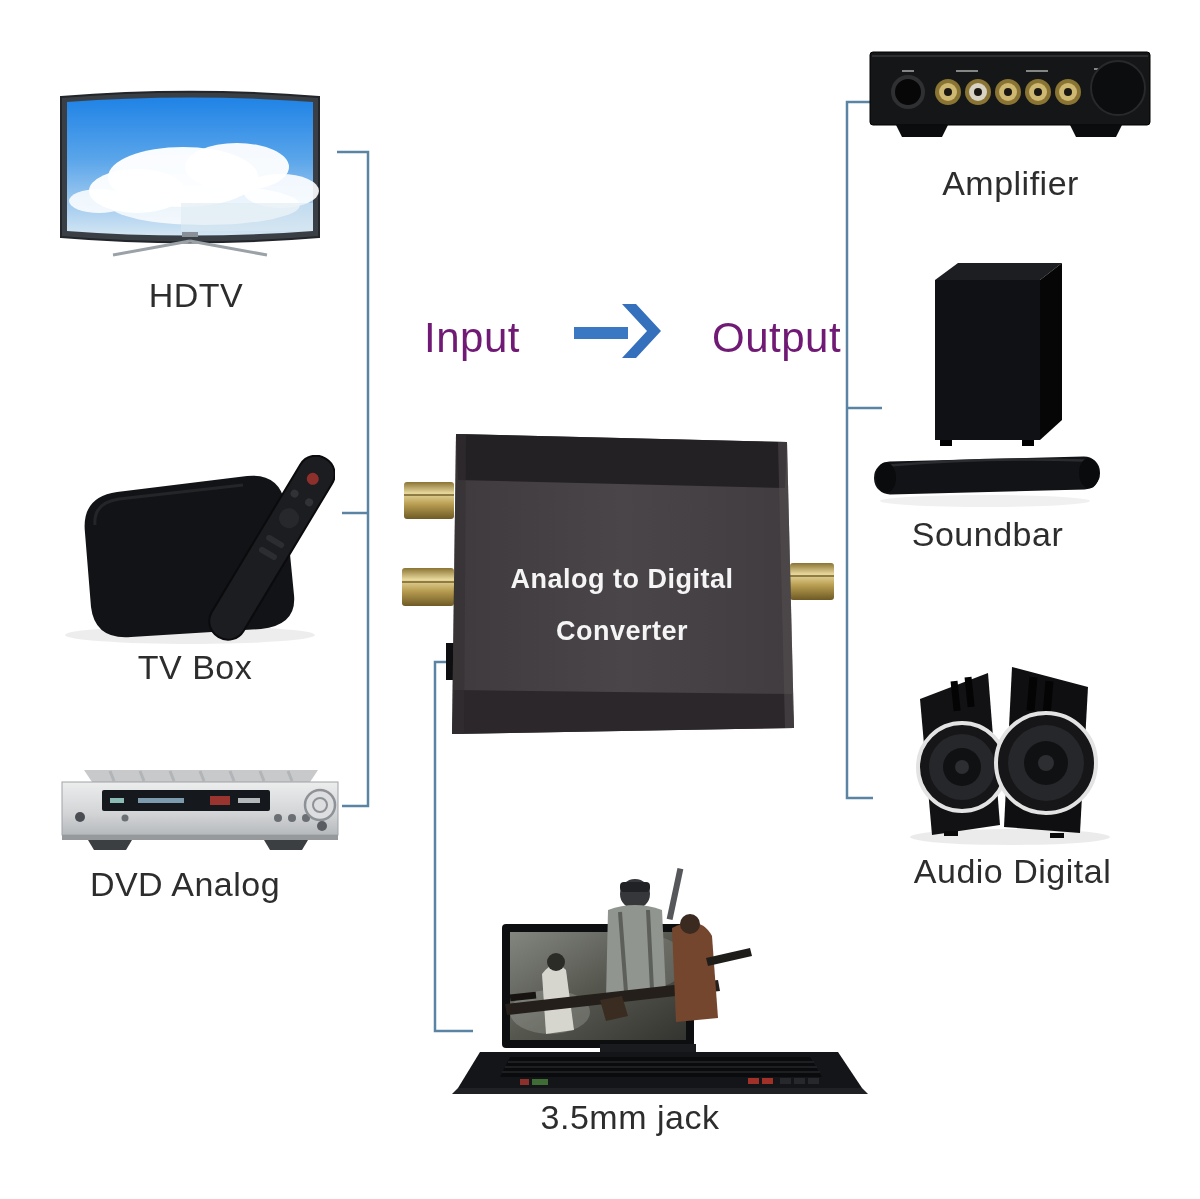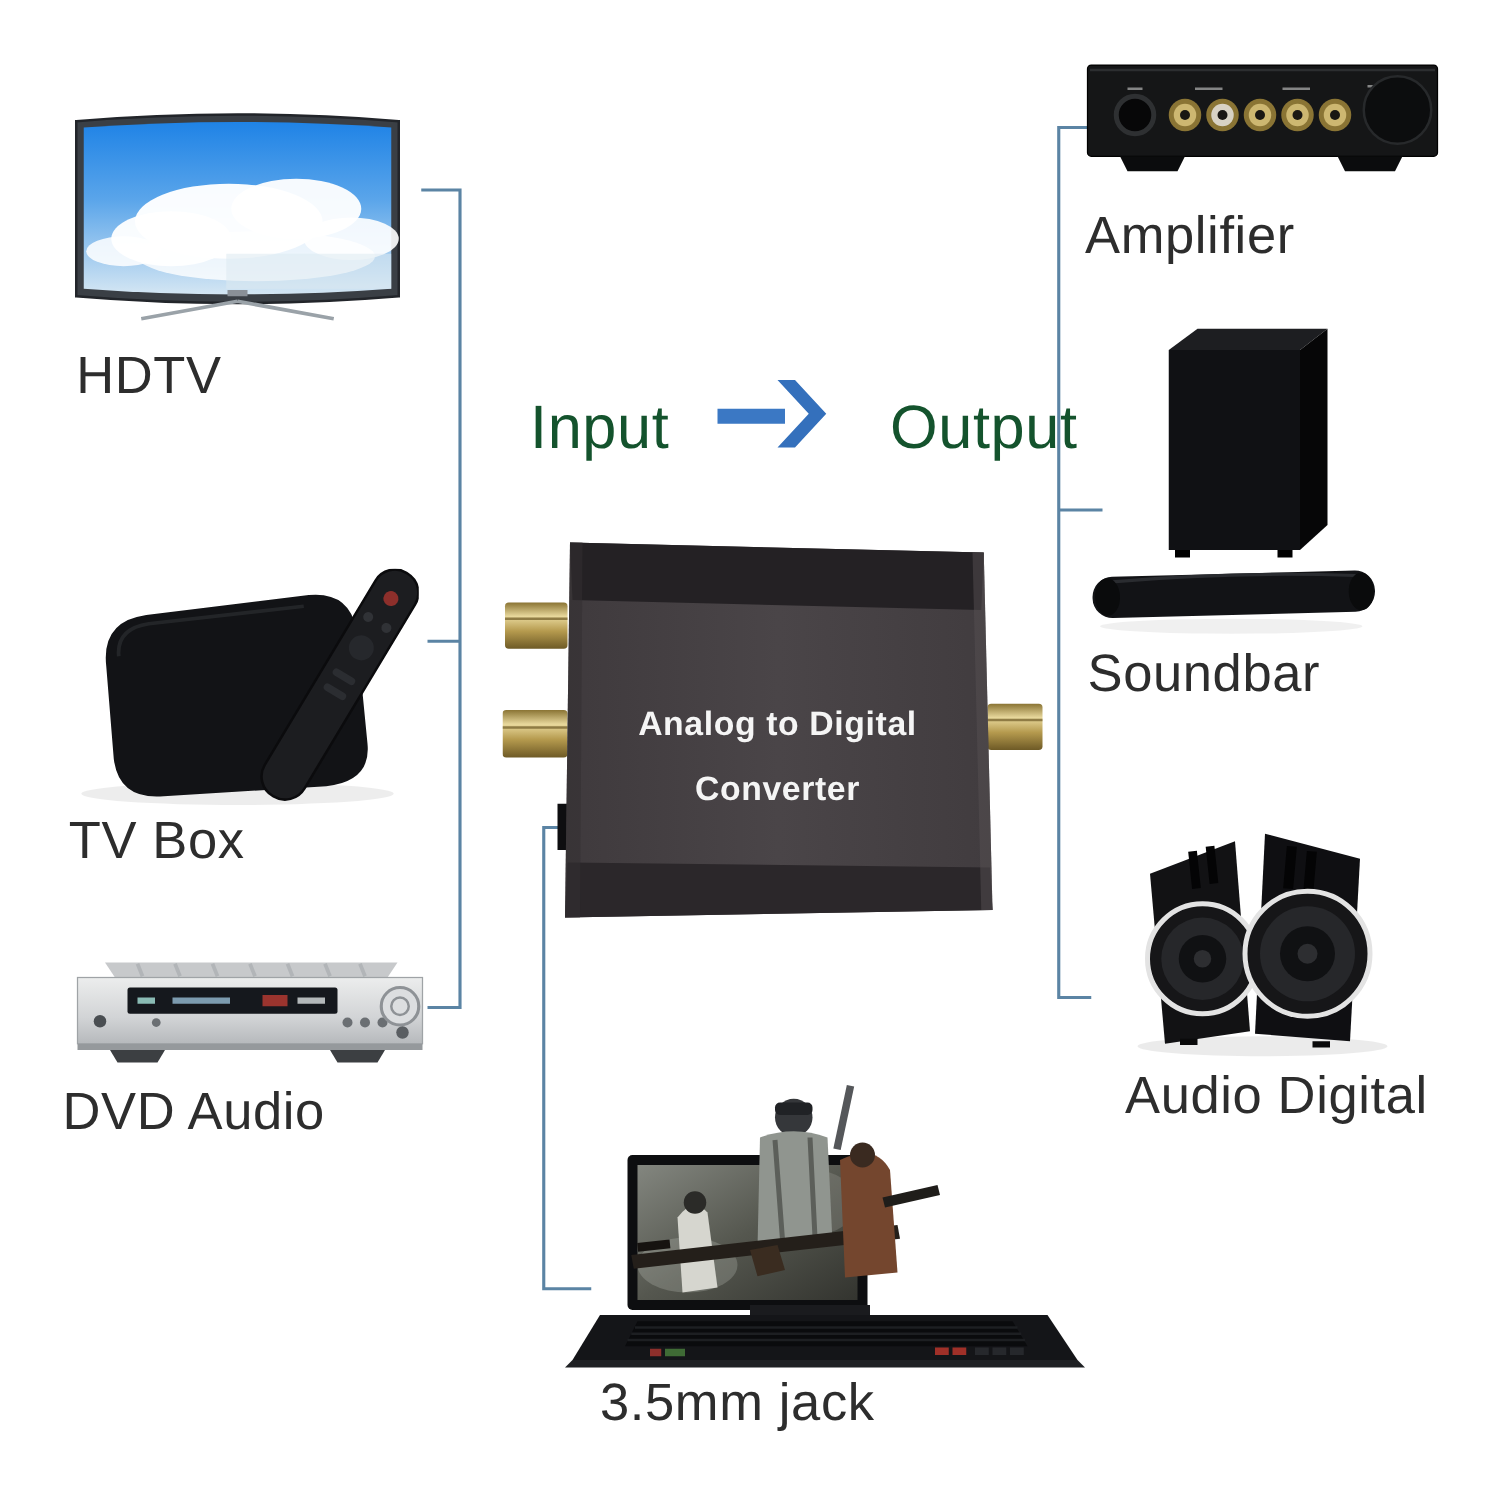--- a/index.html
+++ b/index.html
@@ -2,25 +2,25 @@
 <html><head>
 <meta charset="utf-8">
 <style>
   html,body{margin:0;padding:0;background:#ffffff;}
   #canvas{
     position:relative;width:1200px;height:1199px;background:#ffffff;
     font-family:"Liberation Sans",sans-serif;overflow:hidden;
   }
   .abs{position:absolute;}
   .dev-label{
-    position:absolute;color:#2d2d2d;
-    font-size:42px;letter-spacing:.5px;white-space:nowrap;
+    position:absolute;text-align:center;color:#2d2d2d;
+    font-size:34px;letter-spacing:.5px;white-space:nowrap;
   }
   .io-label{
-    position:absolute;color:#14532d;font-size:49px;letter-spacing:.5px;white-space:nowrap;
+    position:absolute;color:#701a75;font-size:42px;letter-spacing:.5px;white-space:nowrap;
   }
   svg{display:block;}
 </style>
 </head>
 <body>
 
 <div id="canvas">
 
   <svg class="abs" style="left:0;top:0" width="1200" height="1199" viewBox="0 0 1200 1199">
     <g fill="none" stroke="#5b84a4" stroke-width="2.5">
@@ -112,21 +112,21 @@
         <circle cx="242" cy="58" r="4"></circle>
         <circle cx="256" cy="58" r="4"></circle>
     </g>
     <circle cx="270" cy="45" r="15" fill="#dcdee0" stroke="#8e9296" stroke-width="2.5"></circle>
     <circle cx="270" cy="45" r="7" fill="none" stroke="#8e9296" stroke-width="2"></circle>
     <circle cx="272" cy="66" r="5" fill="#5a5e62"></circle>
     <rect x="12" y="75" width="276" height="5" fill="#95999c"></rect>
     <polygon points="38,80 82,80 76,90 44,90" fill="#3c3f42"></polygon>
     <polygon points="214,80 258,80 252,90 220,90" fill="#3c3f42"></polygon>
   </svg>
-  <div class="dev-label" style="left:50px;top:865px;width:270px">DVD Audio</div>
+  <div class="dev-label" style="left:50px;top:865px;width:270px">DVD Analog</div>
 
   <svg class="abs" style="left:402px;top:428px" width="440" height="315" viewBox="0 0 440 315">
     <defs>
       <linearGradient id="gold" x1="0" y1="0" x2="0" y2="1">
         <stop offset="0" stop-color="#8a7434"></stop>
           <stop offset="0.3" stop-color="#e8d89c"></stop>
         <stop offset="0.62" stop-color="#b59a4e"></stop>
           <stop offset="1" stop-color="#6e5a26"></stop>
       </linearGradient>
       <linearGradient id="bodyg" x1="0" y1="0" x2="1" y2="0">
@@ -281,15 +281,15 @@
       <rect x="298" y="216" width="11" height="6"></rect>
         <rect x="312" y="216" width="11" height="6"></rect>
     </g>
     <g fill="#26282c">
       <rect x="330" y="216" width="11" height="6"></rect>
         <rect x="344" y="216" width="11" height="6"></rect>
       <rect x="358" y="216" width="11" height="6"></rect>
     </g>
     <polygon points="8,226 412,226 418,232 2,232" fill="#1f2124"></polygon>
   </svg>
-  <div class="dev-label" style="left:480px;top:1098px;width:340px">3.5mm jack</div>
+  <div class="dev-label" style="left:460px;top:1098px;width:340px">3.5mm jack</div>
 
 </div>
 
 </body></html>

